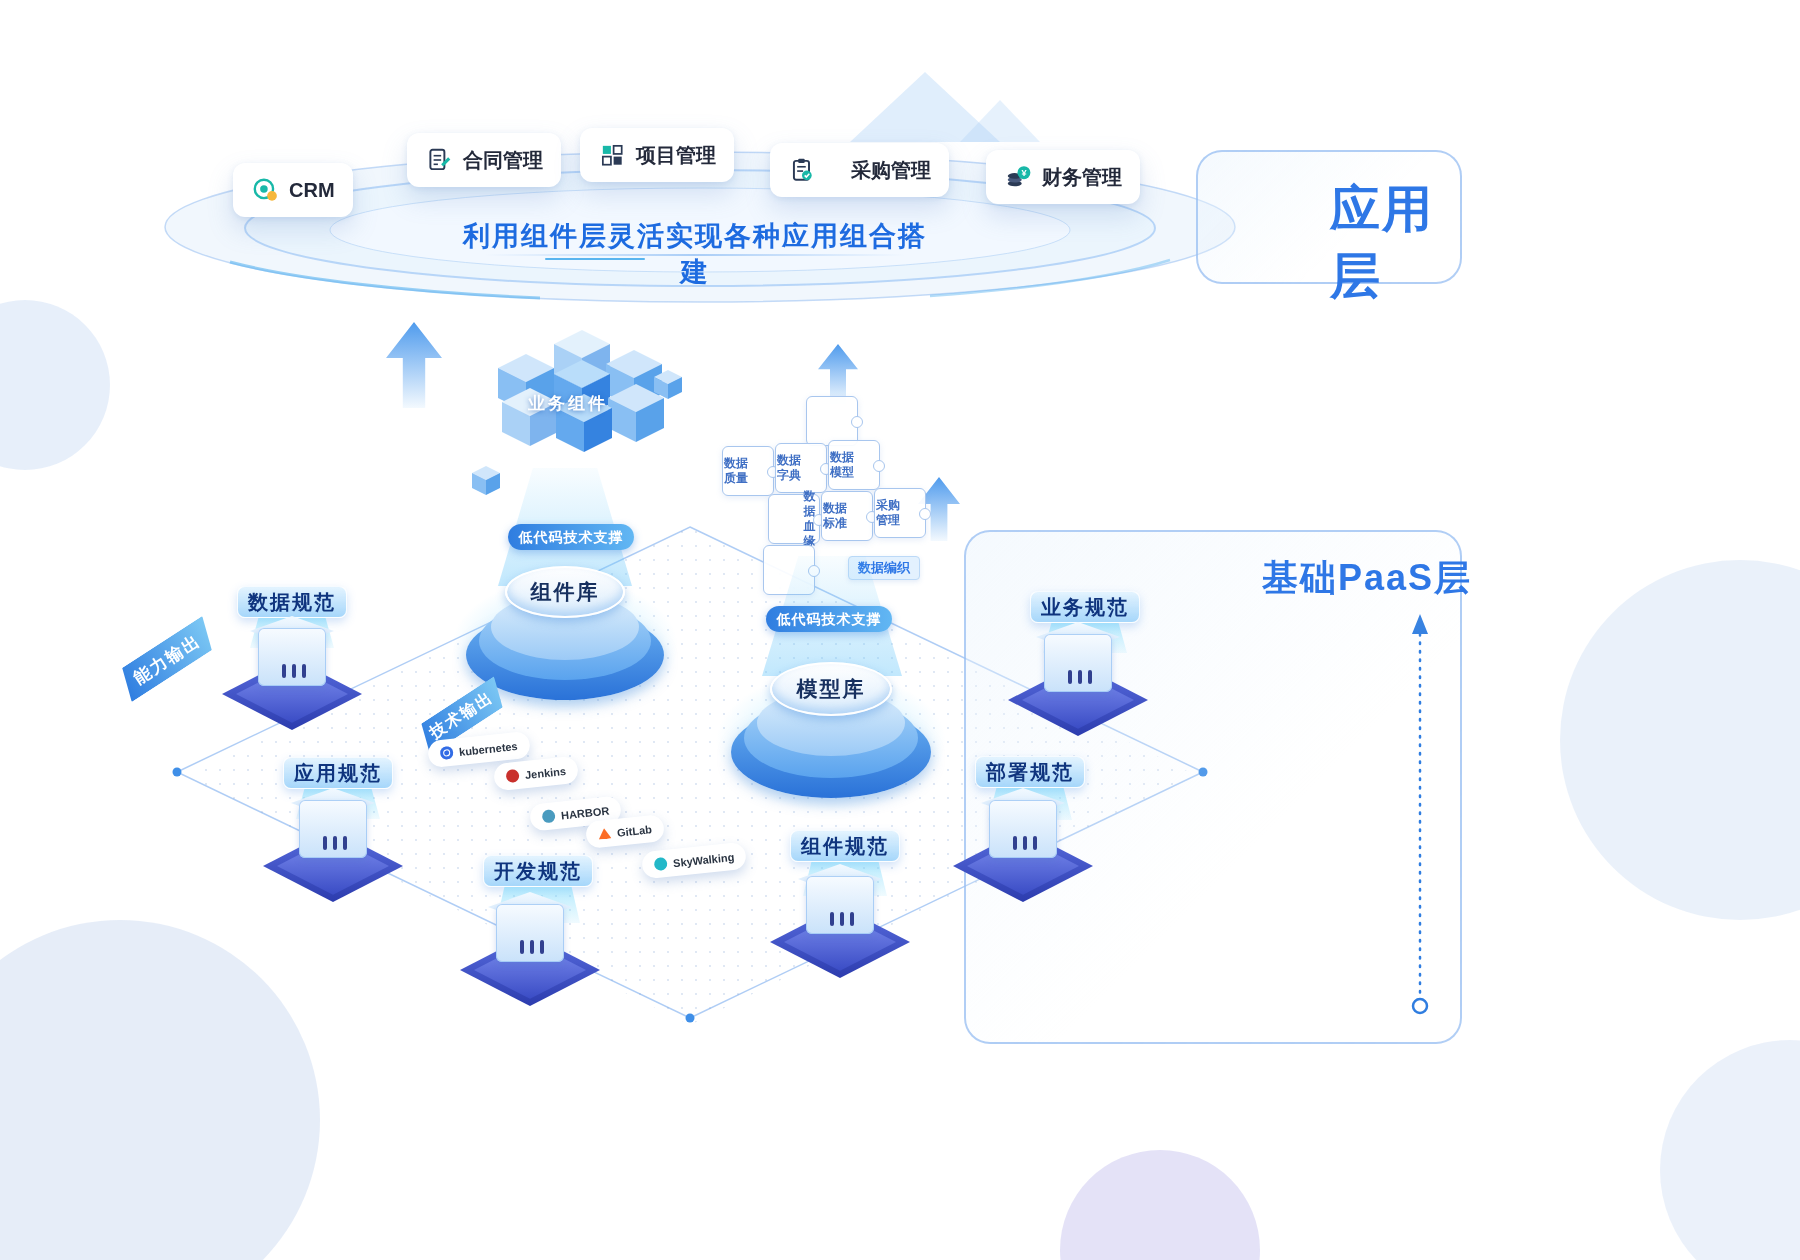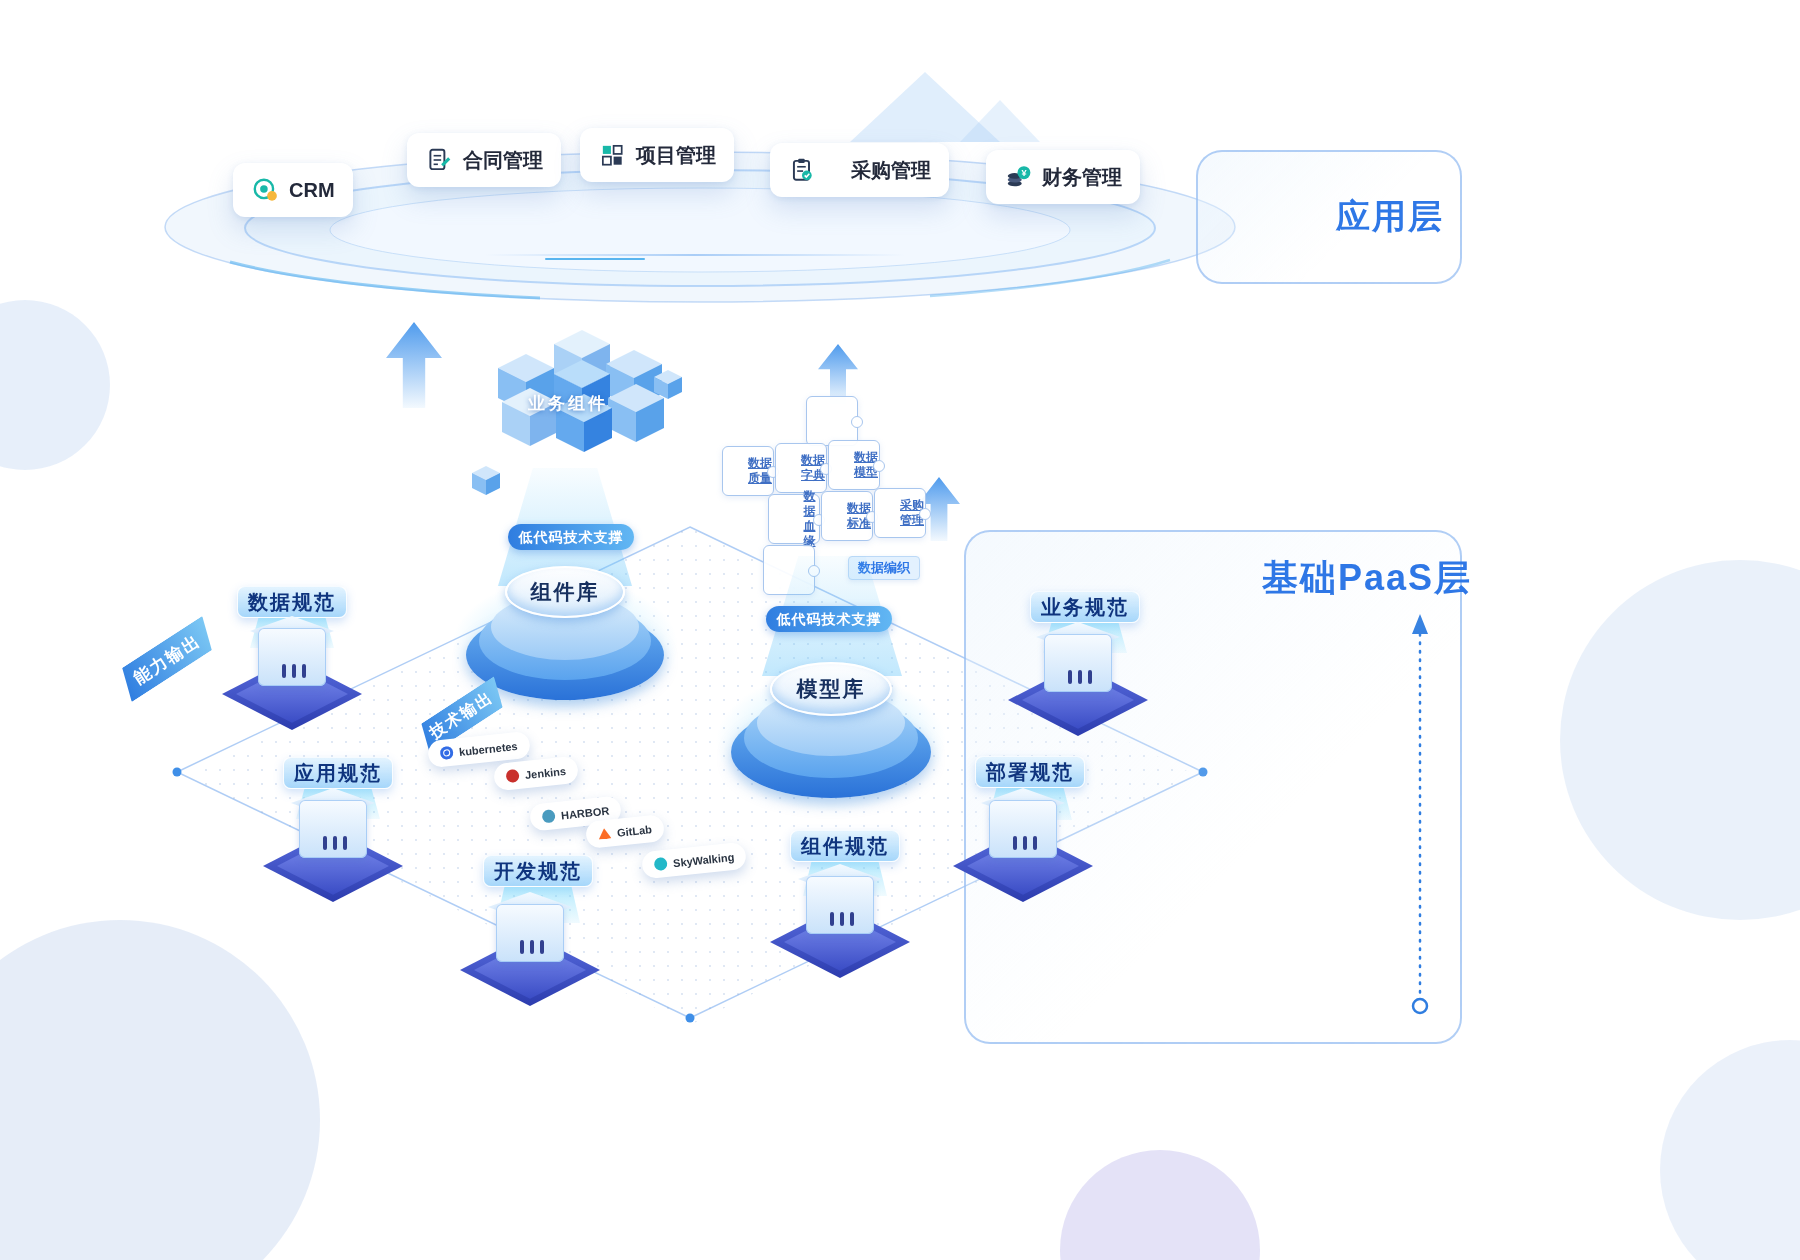--- a/index.html
+++ b/index.html
@@ -33,23 +33,23 @@
   .podium-glow { position:absolute; border-radius:50%;
     background:radial-gradient(closest-side, rgba(120,215,255,.55), rgba(120,215,255,0)); }
   .ring { position:absolute; border-radius:50%; }
   .ring.r1 { background:linear-gradient(180deg,#6db3f2,#2a72d8); box-shadow:0 6px 14px rgba(50,120,210,.35); }
   .ring.r2 { background:linear-gradient(180deg,#a6d2f8,#5aa3ee); }
   .ring.r3 { background:linear-gradient(180deg,#dceefc,#9ccaf6); }
   .stage-top { position:absolute; border-radius:50%; background:linear-gradient(180deg,#ffffff,#dcedfc);
     border:2px solid #fff; box-shadow:0 4px 10px rgba(70,140,220,.4), inset 0 -5px 10px rgba(140,190,240,.55);
     display:flex; align-items:center; justify-content:center; font-size:21px; font-weight:bold; color:#17305f; letter-spacing:2px; }
   .puzzle { position:absolute; width:52px; height:50px; background:rgba(255,255,255,.92);
-    border:1.5px solid #a8c6ee; border-radius:6px; display:flex; align-items:center; justify-content:flex-end;
+    border:1.5px solid #a8c6ee; border-radius:6px; display:flex; align-items:center; justify-content:flex-start;
     text-align:center; font-size:12px; line-height:1.25; color:#3f6fc4; font-weight:bold;
-    box-shadow:0 2px 6px rgba(120,160,220,.18);text-decoration:underline; }
+    box-shadow:0 2px 6px rgba(120,160,220,.18); }
   .puzzle::after { content:""; position:absolute; right:-6px; top:50%; margin-top:-5px; width:10px; height:10px;
     border-radius:50%; background:#fff; border:1.5px solid #a8c6ee; }
   .puzzle span { display:block; width:26px; word-break:break-all; }
   .mini-chip { position:absolute; background:#e3f1fe; border:1px solid #bcd9f7; color:#2e77e6;
     font-size:13px; font-weight:bold; border-radius:4px; padding:2px 9px; box-shadow:0 2px 5px rgba(120,160,220,.2); }
   .ribbon { position:absolute; display:flex; align-items:center; justify-content:center; color:#fff; font-weight:bold;
     background:linear-gradient(90deg,#2f7de0,#7cc8f4); clip-path:polygon(10% 0,100% 0,90% 100%,0 100%);
     box-shadow:0 4px 10px rgba(60,130,220,.3); letter-spacing:2px; }
   .pill { position:absolute; display:flex; align-items:center; gap:6px; background:#fff; border-radius:14px;
     box-shadow:0 5px 12px rgba(100,140,200,.3); height:27px; padding:0 12px; font-size:11px; font-weight:bold; color:#2a3442;
@@ -106,21 +106,21 @@
       <line x1="1420" y1="634" x2="1420" y2="996" stroke="#2f7de0" stroke-width="2.5" stroke-dasharray="1.5 7" stroke-linecap="round"></line>
       <polygon points="1420,614 1428,634 1412,634" fill="#2f7de0"></polygon>
       <circle cx="1420" cy="1006" r="7" fill="#fff" stroke="#2f7de0" stroke-width="2.5"></circle>
     </g>
   </svg>
 
   <div class="dot-grid"></div>
 
   <div class="panel" style="left:1196px; top:150px; width:266px; height:134px;"></div>
   <div class="panel" style="left:964px; top:530px; width:498px; height:514px;"></div>
-  <div class="layer-title" style="left:1330px; top:176px; width:120px; font-size:34px; text-align:center;margin-top:18px;">应用层</div>
+  <div class="layer-title" style="left:1330px; top:176px; width:120px; font-size:50px; text-align:left;">应用层</div>
   <div class="layer-title" style="left:1262px; top:554px; font-size:36px;">基础PaaS层</div>
 
   <div class="card" style="left:233px; top:163px;">
     <svg width="28" height="28" viewBox="0 0 26 26">
         <circle cx="12" cy="12" r="8.5" fill="none" stroke="#18b8a8" stroke-width="2.2"></circle>
         <circle cx="12" cy="12" r="3.5" fill="#18b8a8"></circle>
         <circle cx="19.5" cy="18.5" r="4.5" fill="#f6b73c"></circle>
       </svg>
     <span>CRM</span>
   </div>
@@ -158,20 +158,21 @@
     <svg width="28" height="28" viewBox="0 0 26 26">
         <ellipse cx="10" cy="19" rx="6.5" ry="2.6" fill="#2b3a55"></ellipse>
         <ellipse cx="10" cy="15.5" rx="6.5" ry="2.6" fill="#48597c"></ellipse>
         <ellipse cx="10" cy="12" rx="6.5" ry="2.6" fill="#2b3a55"></ellipse>
         <circle cx="18.5" cy="9" r="6" fill="#18b8a8"></circle>
         <text x="18.5" y="12" font-size="8.5" fill="#fff" text-anchor="middle" font-weight="bold">¥</text>
       </svg>
     <span>财务管理</span>
   </div>
 
+  <div class="banner" style="left:455px; top:218px; width:480px;">利用组件层灵活实现各种应用组合搭建</div>
   <div class="hline" style="left:485px; top:254px; width:420px; background:linear-gradient(90deg, transparent, rgba(110,170,240,.55), transparent);"></div>
   <div class="hline" style="left:545px; top:258px; width:100px; background:#59b5ef;"></div>
 
   <div class="arrow-up" style="left:386px; top:322px; width:56px; height:86px;"></div>
   <div class="arrow-up" style="left:818px; top:344px; width:40px; height:60px;"></div>
   <div class="arrow-up" style="left:918px; top:477px; width:42px; height:64px;"></div>
 
   <svg class="abs" width="230" height="195" viewBox="0 0 230 195" style="left:468px; top:330px; opacity:.97;">
     <g>
         <polygon points="114,0 142,14 114,28 86,14" fill="#e3f1fc"></polygon>

